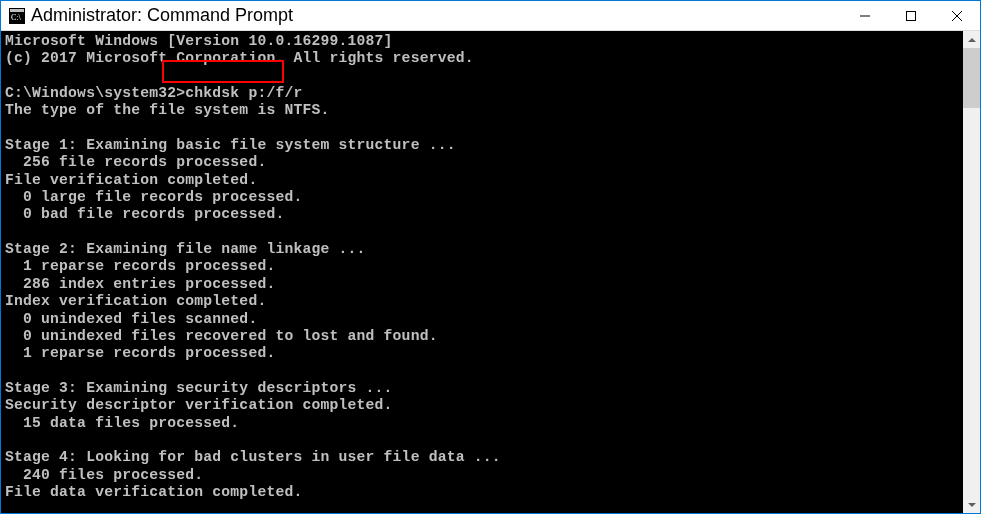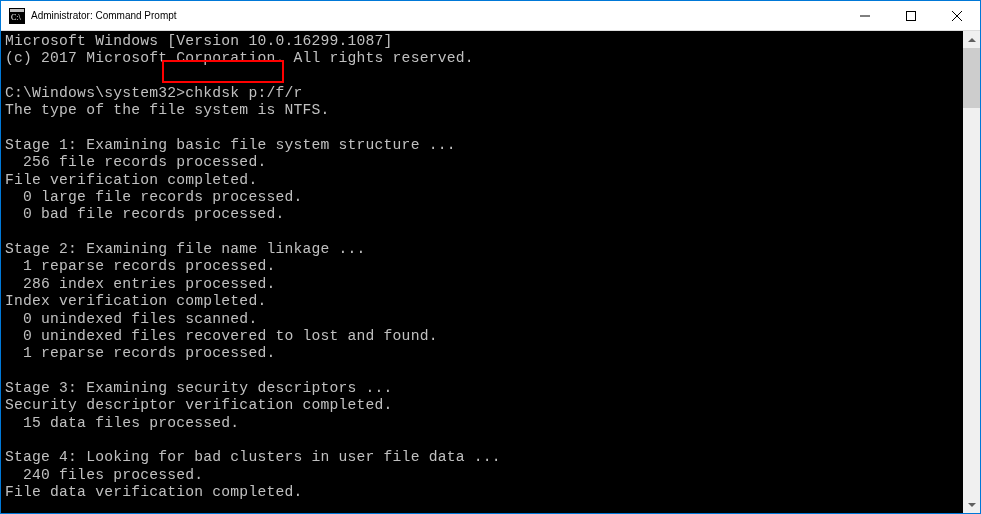--- a/index.html
+++ b/index.html
@@ -29,21 +29,21 @@
       margin-right: 6px;
       display: inline-flex;
       align-items: center;
       justify-content: center;
     }
     .titlebar-icon svg {
       width: 16px;
       height: 16px;
     }
     .titlebar-text {
-      font-size: 10px;
+      font-size: 18px;
       color: #000;
       flex: 1;
     }
     .titlebar-controls {
       display: flex;
       height: 100%;
     }
     .titlebar-btn {
       width: 46px;
       height: 100%;
@@ -56,20 +56,21 @@
     }
     .titlebar-btn svg {
       width: 10px;
       height: 10px;
     }
     .terminal-wrapper {
       position: relative;
       width: 100%;
       height: calc(100% - 30px);
       background: #a16207;
+      font-weight: bold;
     }
     .terminal {
       width: calc(100% - 17px);
       height: 100%;
       background: #000;
       color: #c0c0c0;
       font-family: Consolas, "Courier New", monospace;
       font-size: 14.7px;
       line-height: 1.18;
       padding: 2px 4px;

